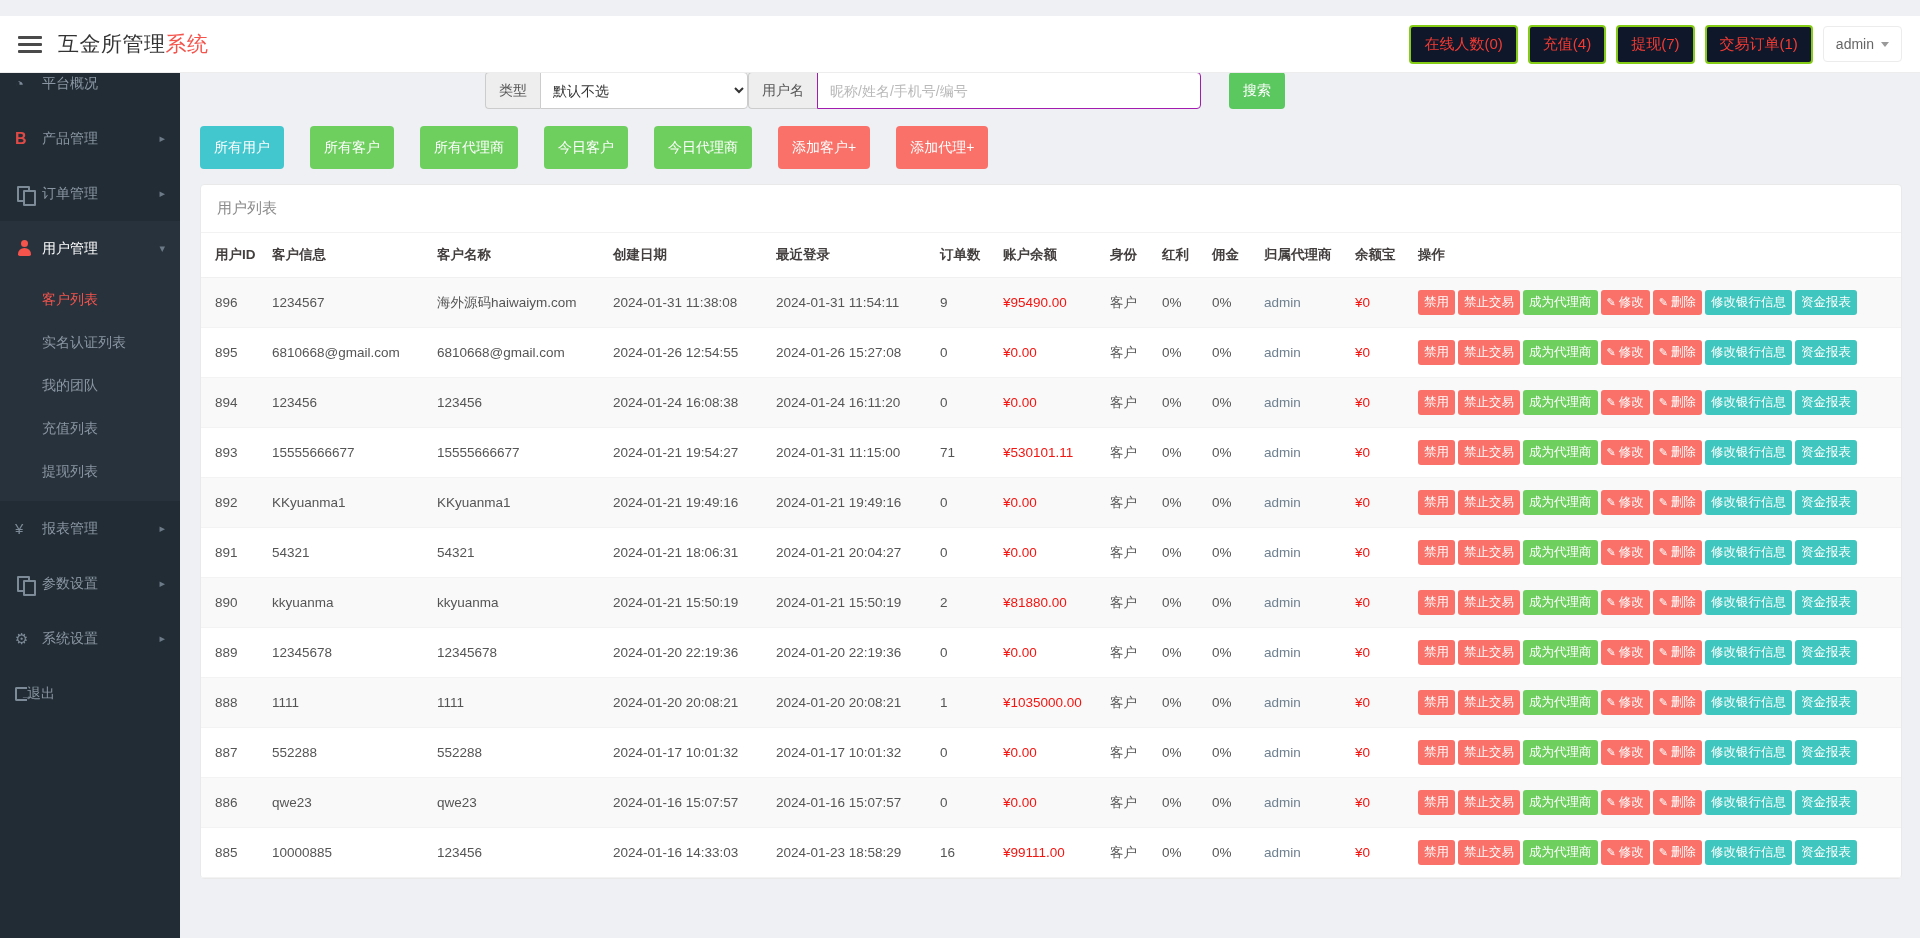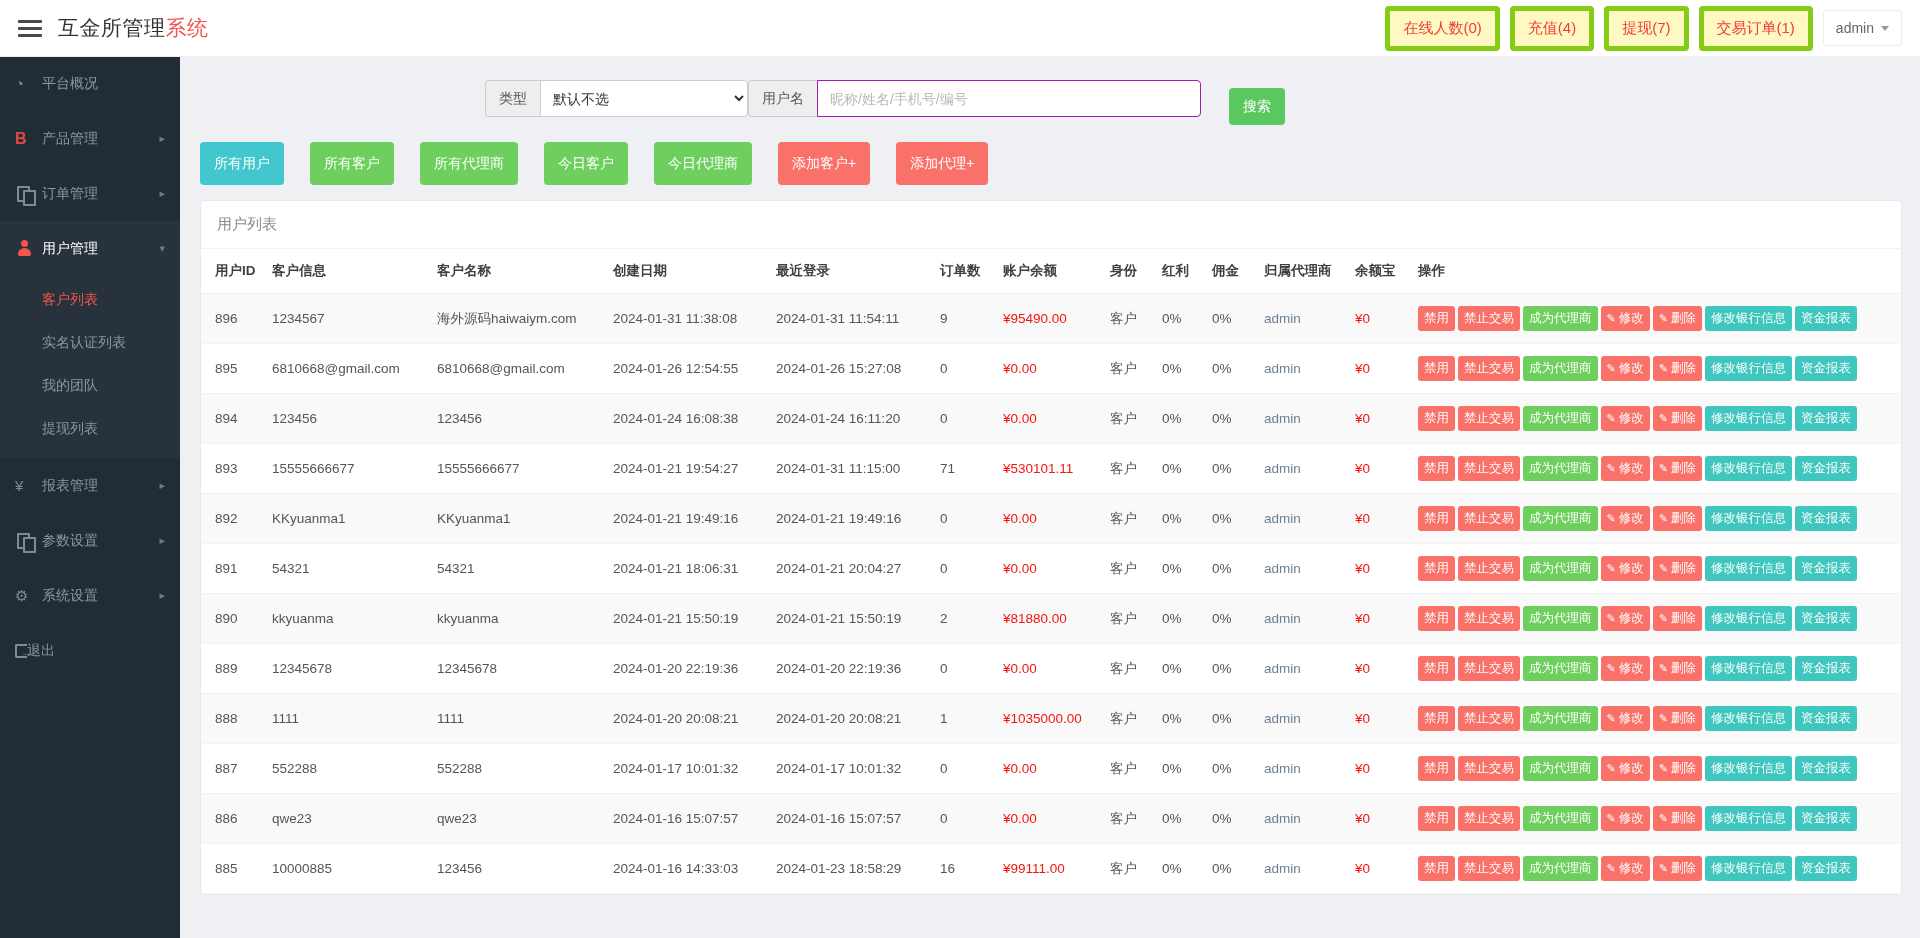--- a/index.html
+++ b/index.html
@@ -1,28 +1,28 @@
 <!DOCTYPE html>
 <html><head>
 <meta charset="utf-8">
 <style>
   * { box-sizing: border-box; }
   html,body { margin:0; padding:0; width:1920px; height:938px; overflow:hidden;
     font-family:"Liberation Sans","DejaVu Sans",sans-serif; background:#eef0f4; }
 
   
-  .header { position:fixed; top:0; left:0; width:1920px; height:56px; background:#fff;
+  .header { position:fixed; top:16px; left:0; width:1920px; height:56px; background:#fff;
     display:flex; align-items:center; padding:0 18px; z-index:20; box-shadow:0 1px 0 #ededed; }
   .hamburger { width:24px; height:17px; display:flex; flex-direction:column; justify-content:space-between; cursor:pointer; }
   .hamburger span { display:block; height:3px; background:#4a4a4a; border-radius:1px; }
   .brand { font-size:21px; color:#333; margin-left:16px; letter-spacing:0.5px; }
   .brand .brand-red { color:#f4544c; }
   .header-right { margin-left:auto; display:flex; align-items:center; gap:10px; }
   .stats { display:flex; gap:10px; }
-  .stat-btn { background:#fef9c3; border:5px solid #84cc16; border-radius:4px; color:#f43b33;
+  .stat-btn { background:#0f172a; border:2px solid #84cc16; border-radius:4px; color:#f43b33;
     font-size:15px; padding:8px 13px; cursor:pointer; font-family:inherit; }
   .admin-btn { background:#fff; border:1px solid #ececec; border-radius:4px; color:#666;
     font-size:14px; padding:9px 12px; cursor:pointer; display:flex; align-items:center; gap:7px; font-family:inherit; }
   .caret { width:0; height:0; border-left:4px solid transparent; border-right:4px solid transparent; border-top:5px solid #999; }
 
   
   .sidebar { position:fixed; top:56px; left:0; bottom:0; width:180px; background:#222c35; z-index:10; }
   .sb-item { display:flex; align-items:center; height:55px; padding:0 15px; color:#8a96a3;
     font-size:14px; cursor:pointer; }
   .sb-icon { width:27px; height:16px; position:relative; display:inline-block; font-size:15px;
@@ -56,21 +56,21 @@
   .ig { display:flex; height:37px; }
   .ig + .ig { }
   .ig-addon { display:flex; align-items:center; padding:12px 13px; background:#eee; border:1px solid #ccc;
     border-right:none; border-radius:4px 0 0 4px; color:#555; font-size:14px; white-space:nowrap; }
   .ig-select { width:208px; height:37px; border:1px solid #ccc; border-radius:0 4px 4px 0;
     background:#fff; color:#333; font-size:14px; padding:0 8px; font-family:inherit; }
   .ig-input { width:384px; height:37px; border:1px solid #a21caf; border-radius:0 4px 4px 0;
     padding:0 12px; font-size:14px; color:#737373; font-family:inherit; }
   .ig-input::placeholder { color:#b9b9b9; }
   .search-btn { margin-left:28px; height:37px; padding:0 14px; background:#5bc75f; color:#fff;
-    border:none; border-radius:4px; font-size:14px; cursor:pointer; font-family:inherit;margin-top:16px; }
+    border:none; border-radius:4px; font-size:14px; cursor:pointer; font-family:inherit; }
 
   .filter-row { display:flex; gap:26px; margin:17px 20px 0 20px; }
   .filter-btn { height:43px; padding:0 14px; border:none; border-radius:4px; color:#fff;
     font-size:14px; cursor:pointer; white-space:nowrap; font-family:inherit; }
   .v-teal  { background:#43c7ce; }
   .v-green { background:#6ecf5f; }
   .v-red   { background:#f97168; }
 
   .panel { background:#fff; margin:15px 18px 40px 20px; border:1px solid #e9e9e9; border-radius:4px; }
   .panel-title { padding:14px 16px; color:#8a8a8a; font-size:15px; border-bottom:1px solid #f2f2f2; }
@@ -132,20 +132,21 @@
       <div class="sb-group-open">
         <div class="sb-item">
           <span class="sb-icon ic-user"></span>
           <span class="sb-label">用户管理</span>
           <span class="sb-arrow">▾</span>
         </div>
         <div class="sb-submenu">
           <div class="sb-subitem sub-active">客户列表</div>
           <div class="sb-subitem">实名认证列表</div>
           <div class="sb-subitem">我的团队</div>
+          <div class="sb-subitem">充值列表</div>
           <div class="sb-subitem">提现列表</div>
         </div>
       </div>
       <div class="sb-item">
         <span class="sb-icon ic-yen">¥</span>
         <span class="sb-label">报表管理</span>
         <span class="sb-arrow">▸</span>
       </div>
       <div class="sb-item">
         <span class="sb-icon ic-files"></span>

